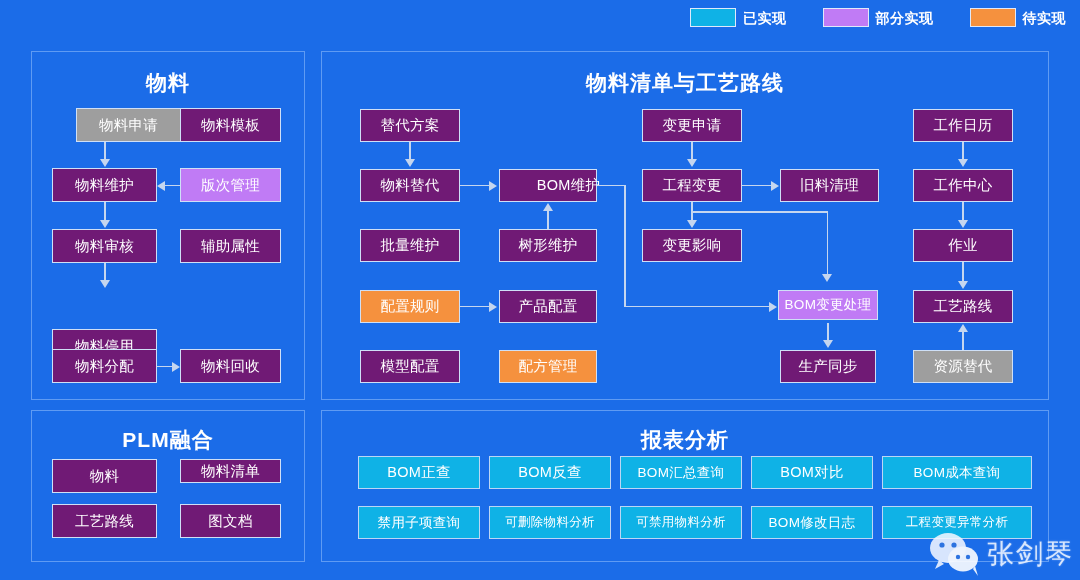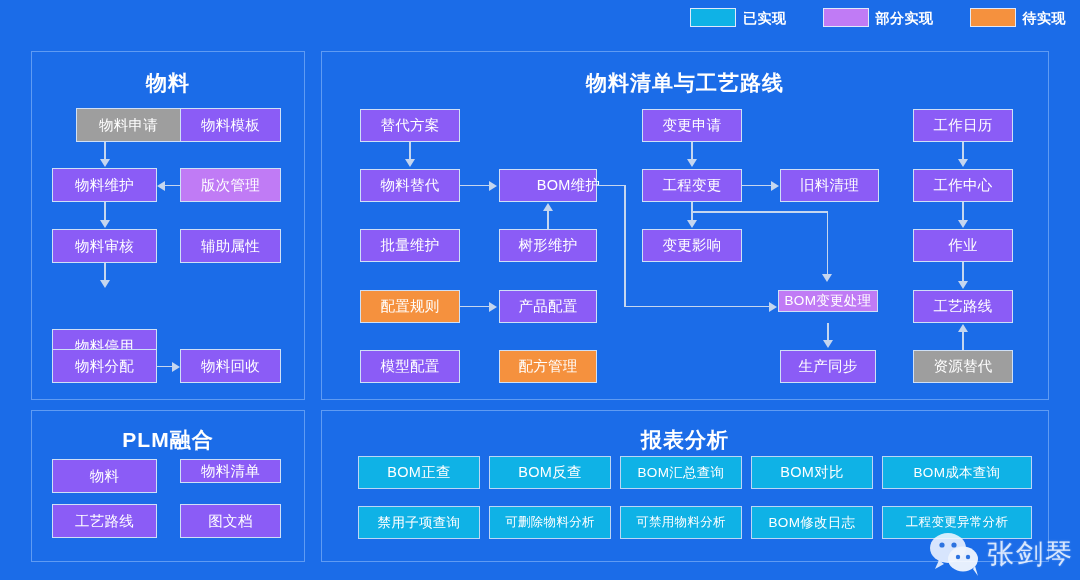--- a/index.html
+++ b/index.html
@@ -28,21 +28,21 @@
   }
 
   
   .node{
     position:absolute;box-sizing:border-box;
     display:flex;align-items:center;justify-content:center;
     border:1px solid #cfe0f7;
     font-size:14.5px;color:#ffffff;white-space:nowrap;
     letter-spacing:.3px;
   }
-  .node.cyan  {background:#8b5cf6;}
+  .node.cyan  {background:#701a75;}
   .node.purple{background:#C07BF5;}
   .node.orange{background:#F5913E;}
   .node.gray  {background:#9E9E9E;}
   .node.sm{font-size:13.5px;}
   .node.xs{font-size:12.5px;}
 
   
   .node.rep{border:1px solid #bcd6f5;background:#0FB2E6;}
 
   
@@ -122,21 +122,21 @@
   <div class="node cyan" style="left:499px;top:169px;width:98px;height:33px;padding-left:41px;">BOM维护</div>
   <div class="node cyan" style="left:499px;top:229px;width:98px;height:33px;">树形维护</div>
   <div class="node cyan" style="left:499px;top:290px;width:98px;height:33px;">产品配置</div>
   <div class="node orange" style="left:499px;top:350px;width:98px;height:33px;">配方管理</div>
 
   <div class="node cyan" style="left:642px;top:109px;width:100px;height:33px;">变更申请</div>
   <div class="node cyan" style="left:642px;top:169px;width:100px;height:33px;">工程变更</div>
   <div class="node cyan" style="left:642px;top:229px;width:100px;height:33px;">变更影响</div>
 
   <div class="node cyan" style="left:780px;top:169px;width:99px;height:33px;">旧料清理</div>
-  <div class="node purple sm" style="left:778px;top:290px;width:100px;height:22px;">BOM变更处理</div>
+  <div class="node purple sm" style="left:778px;top:290px;width:100px;height:30px;">BOM变更处理</div>
   <div class="node cyan" style="left:780px;top:350px;width:96px;height:33px;">生产同步</div>
 
   <div class="node cyan" style="left:913px;top:109px;width:100px;height:33px;">工作日历</div>
   <div class="node cyan" style="left:913px;top:169px;width:100px;height:33px;">工作中心</div>
   <div class="node cyan" style="left:913px;top:229px;width:100px;height:33px;">作业</div>
   <div class="node cyan" style="left:913px;top:290px;width:100px;height:33px;">工艺路线</div>
   <div class="node gray" style="left:913px;top:350px;width:100px;height:33px;text-align:center;">资源替代</div>
 
   <div class="ln v" style="left:409px;top:142px;height:18px;"></div>
   <div class="arw down" style="left:404.5px;top:159px;"></div>

